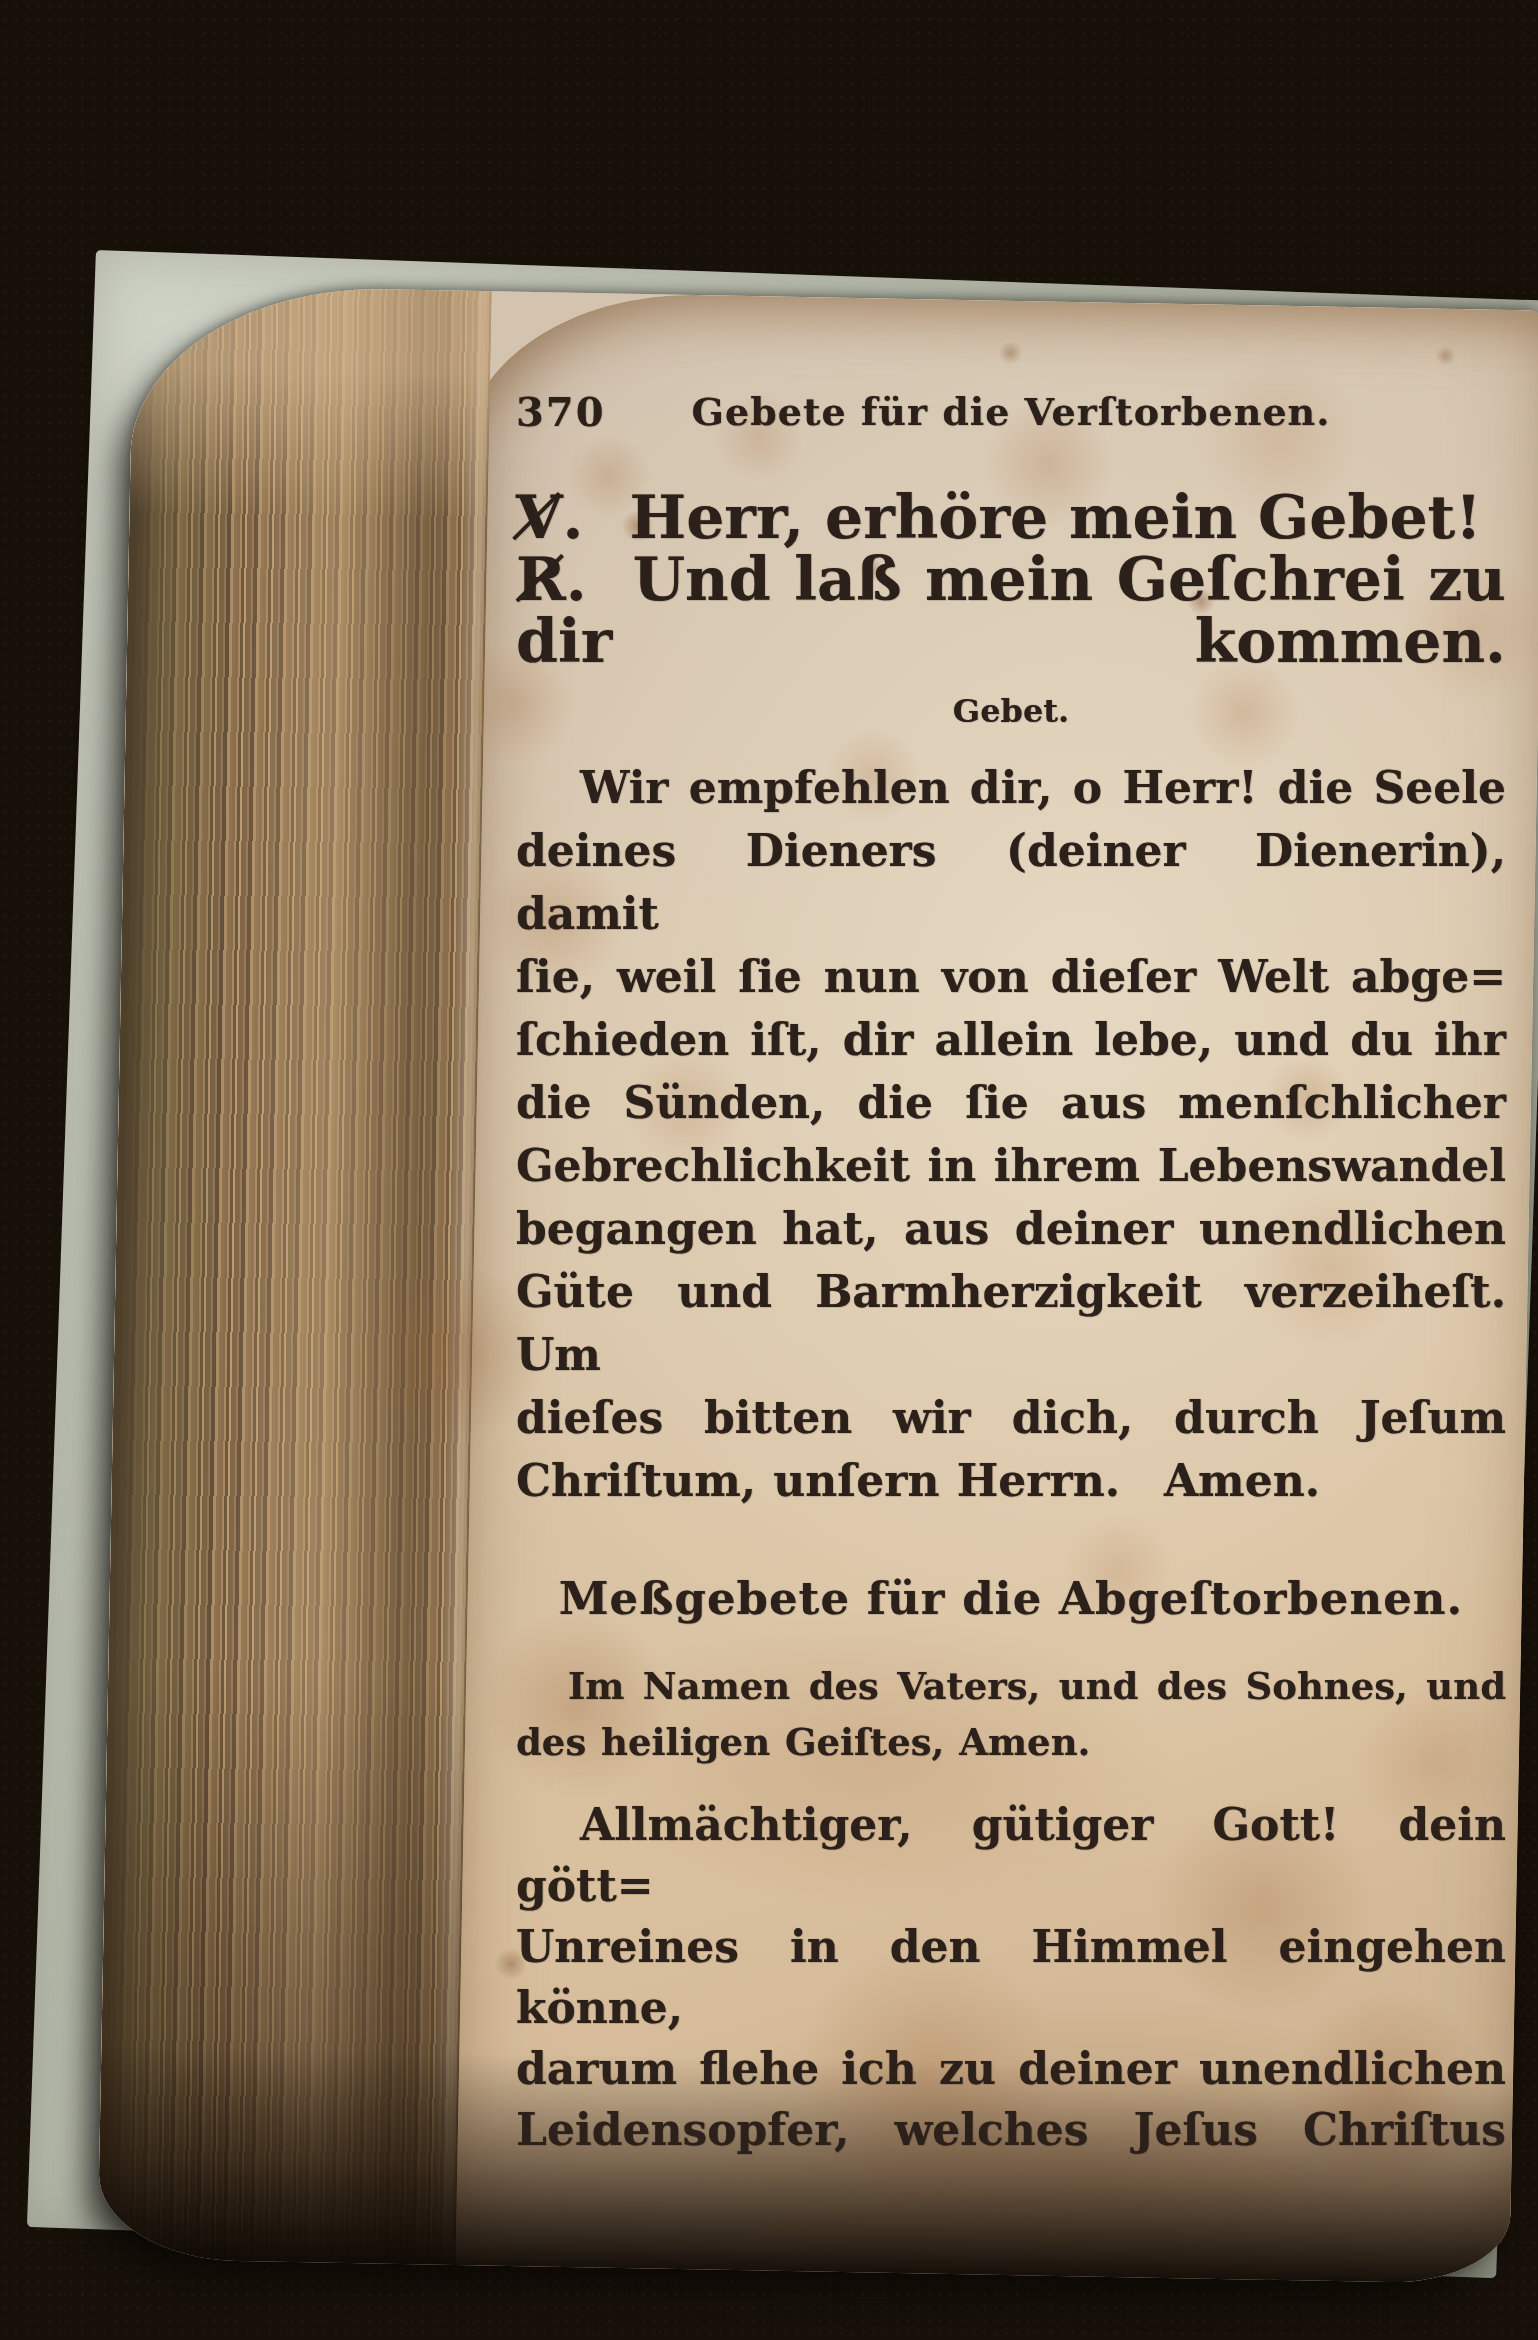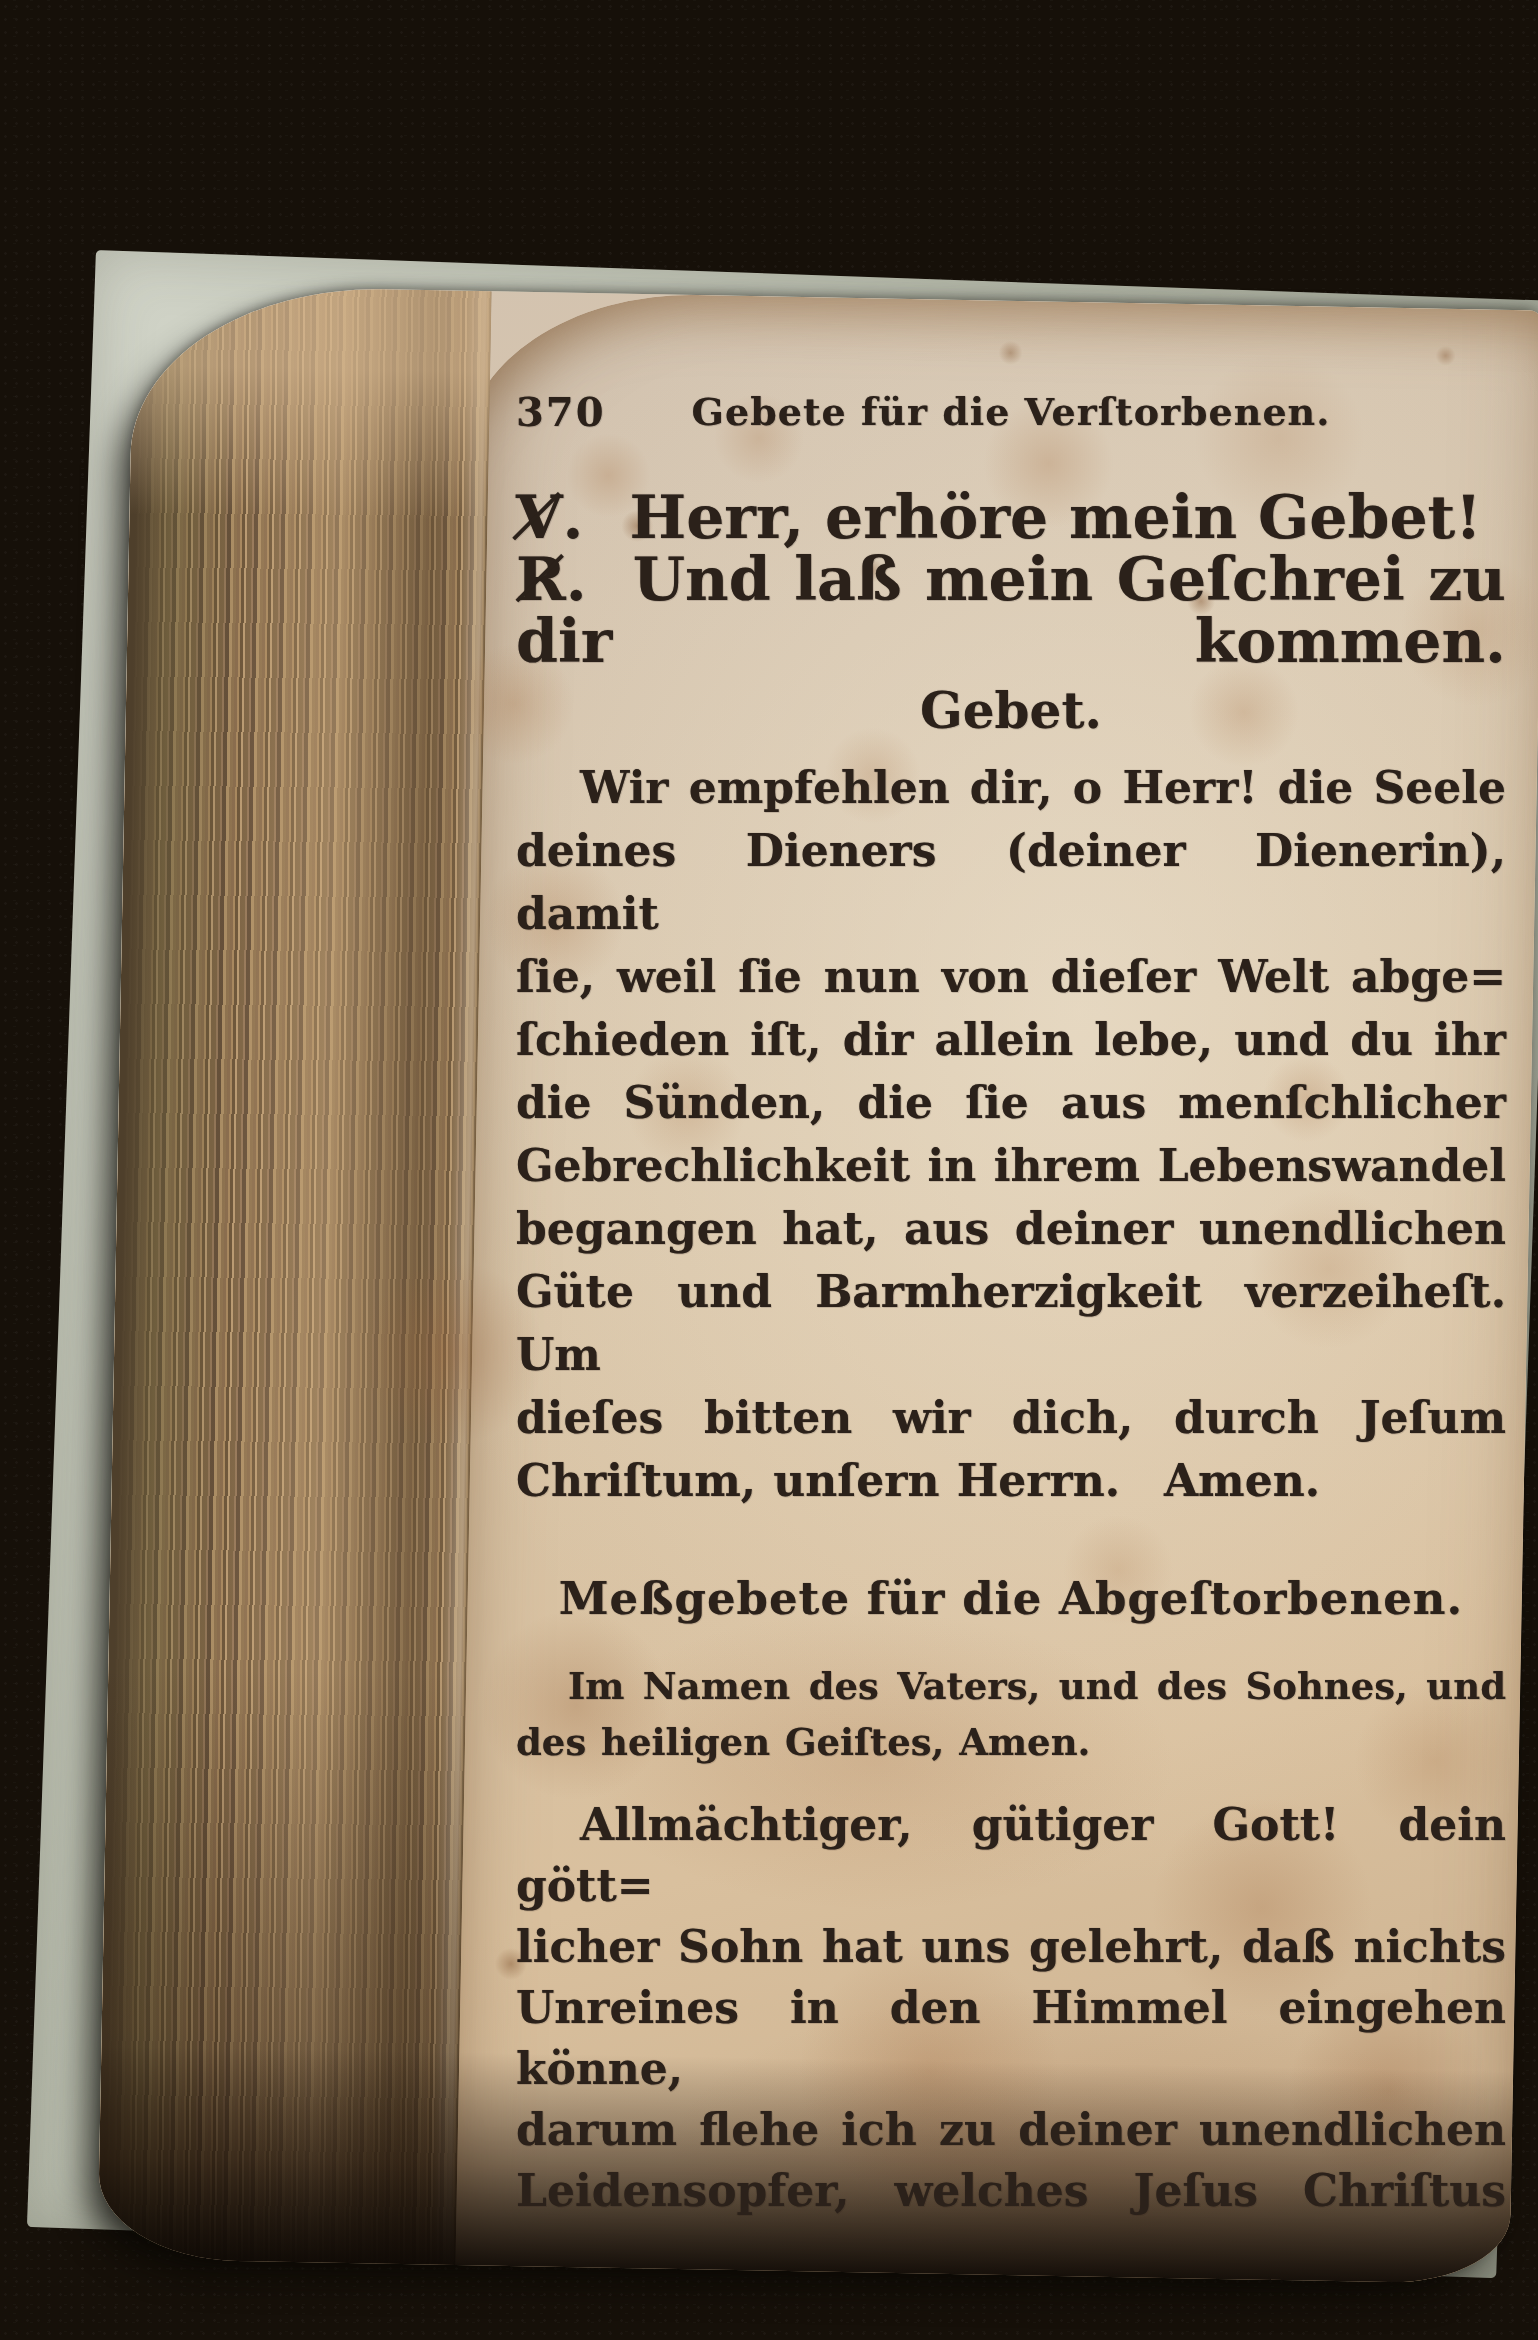--- a/index.html
+++ b/index.html
@@ -113,21 +113,21 @@
     text-shadow:0 0 1px rgba(43,33,26,.55), 1px 1px 0 rgba(43,33,26,.1);
     font-weight:bold;
   }
   .header-row{position:relative;height:48px;font-size:38px;line-height:48px;}
   .pagenum{position:absolute;left:0;top:0;font-size:40px;letter-spacing:2px;}
   .runhead{display:block;text-align:center;letter-spacing:1px;}
   .vline{font-size:60px;line-height:62px;white-space:pre-wrap;}
   .vline.first{margin-top:50px;}
   .vline.j{text-align:justify;text-align-last:justify;}
   .vsym{display:inline-block;margin-right:46px;}
-  .h-gebet{margin:12px 0 12px;font-size:50px;line-height:54px;text-align:center;font-weight:bold;}
+  .h-gebet{margin:12px 0 12px;font-size:32px;line-height:54px;text-align:center;font-weight:bold;}
   .h-mess{margin:58px 0 0;font-size:45px;line-height:58px;text-align:center;font-weight:bold;letter-spacing:1px;}
   .para{margin:0;}
   .para1{margin-top:18px;}
   .rubric{margin-top:30px;}
   .para2{margin-top:24px;}
   .line{font-size:44px;line-height:63px;white-space:pre-wrap;word-spacing:2px;}
   .para2 .line{line-height:61px;}
   .rubric .line{font-size:37px;line-height:56px;}
   .line.j{text-align:justify;text-align-last:justify;}
   .line.i{text-indent:64px;}
@@ -173,19 +173,18 @@
 
     <h3 class="h-mess">Meßgebete für die Abgeſtorbenen.</h3>
 
     <div class="para rubric">
         <div class="line j i">Im Namen des Vaters, und des Sohnes, und</div>
         <div class="line">des heiligen Geiſtes, Amen.</div>
       </div>
 
     <div class="para para2">
         <div class="line j i">Allmächtiger, gütiger Gott! dein gött=</div>
-        <div class="line j">licher Sohn hat uns gelehrt, daß nichts</div>
         <div class="line j">Unreines in den Himmel eingehen könne,</div>
         <div class="line j">darum flehe ich zu deiner unendlichen</div>
         <div class="line j">Leidensopfer, welches Jeſus Chriſtus</div>
       </div>
   </div>
 </div>
 
 </body></html>

